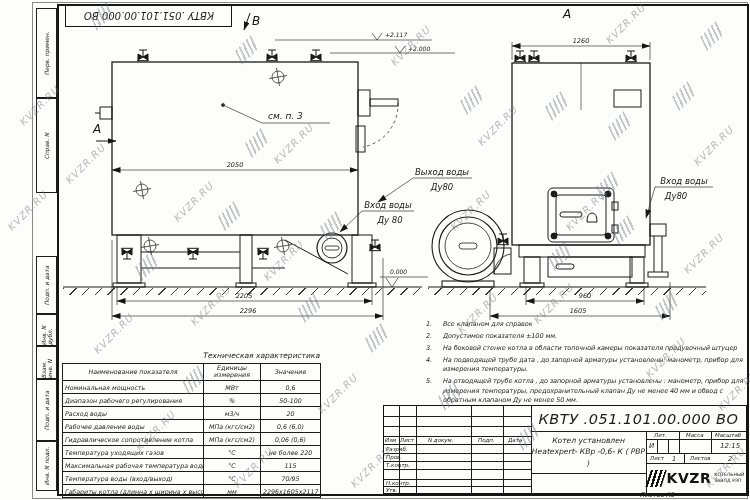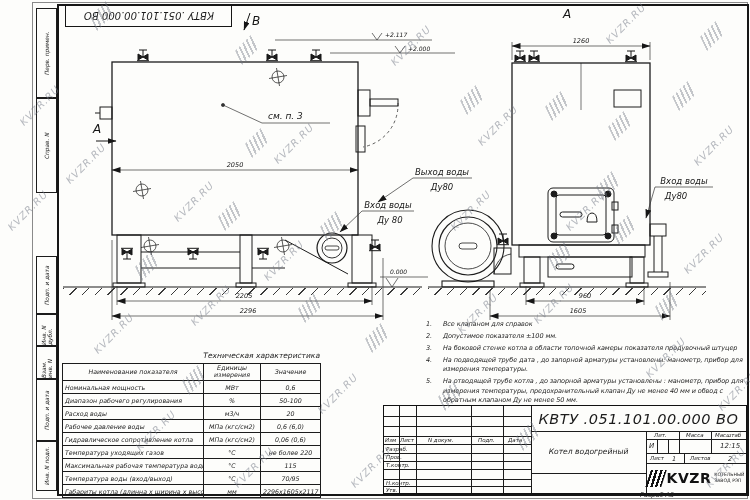--- a/index.html
+++ b/index.html
@@ -378,21 +378,22 @@
 
     <div class="lbl" style="left:2px;top:39.5px">Разраб.</div>
     <div class="lbl" style="left:2px;top:48px">Пров.</div>
     <div class="lbl" style="left:2px;top:56px">Т.контр.</div>
     <div class="lbl" style="left:2px;top:74px">Н.контр.</div>
     <div class="lbl" style="left:2px;top:81px">Утв.</div>
 
     <div class="docnum">КВТУ .051.101.00.000  ВО</div>
 
     <div class="pname">
-      <span>Котел водогрейный</span>
+      <span>Котел установлен</span>
+      <span>Heatexpert- КВр -0,6- К ( РВР )</span>
     </div>
 
     <div class="lbl" style="left:270px;top:26px">Лит.</div>
     <div class="lbl" style="left:302px;top:26px">Масса</div>
     <div class="lbl" style="left:331px;top:26px">Масштаб</div>
     <div class="lbl" style="left:265px;top:36px;font-size:7px">И</div>
     <div class="lbl" style="left:336px;top:36px;font-size:7px">12:15</div>
 
     <div class="lbl" style="left:266px;top:49px">Лист</div>
     <div class="lbl" style="left:288px;top:49px;font-size:6.5px">1</div>
@@ -401,21 +402,21 @@
 
     <div class="logoBox">
       <div class="logoBars"></div>
       <div class="logoTxt">KVZR</div>
       <div class="logoSub">
         <div>КОТЕЛЬНЫЙ</div>
         <div>ЗАВОД РЭП</div>
       </div>
     </div>
   </div>
-  <div class="fmt z3">Разраб  А3</div>
+  <div class="fmt z3">Листов  А3</div>
 
   <div class="z4" style="position:absolute;left:0;top:0;width:750px;height:500px;pointer-events:none;">
     <span class="wm" style="left:14px;top:100px">KVZR.RU</span>
     <span class="wm" style="left:2px;top:205px">KVZR.RU</span>
     <span class="wm" style="left:60px;top:158px">KVZR.RU</span>
     <span class="wm" style="left:168px;top:196px">KVZR.RU</span>
     <span class="wm" style="left:88px;top:328px">KVZR.RU</span>
     <span class="wm" style="left:185px;top:300px">KVZR.RU</span>
     <span class="wm" style="left:258px;top:255px">KVZR.RU</span>
     <span class="wm" style="left:228px;top:462px">KVZR.RU</span>

